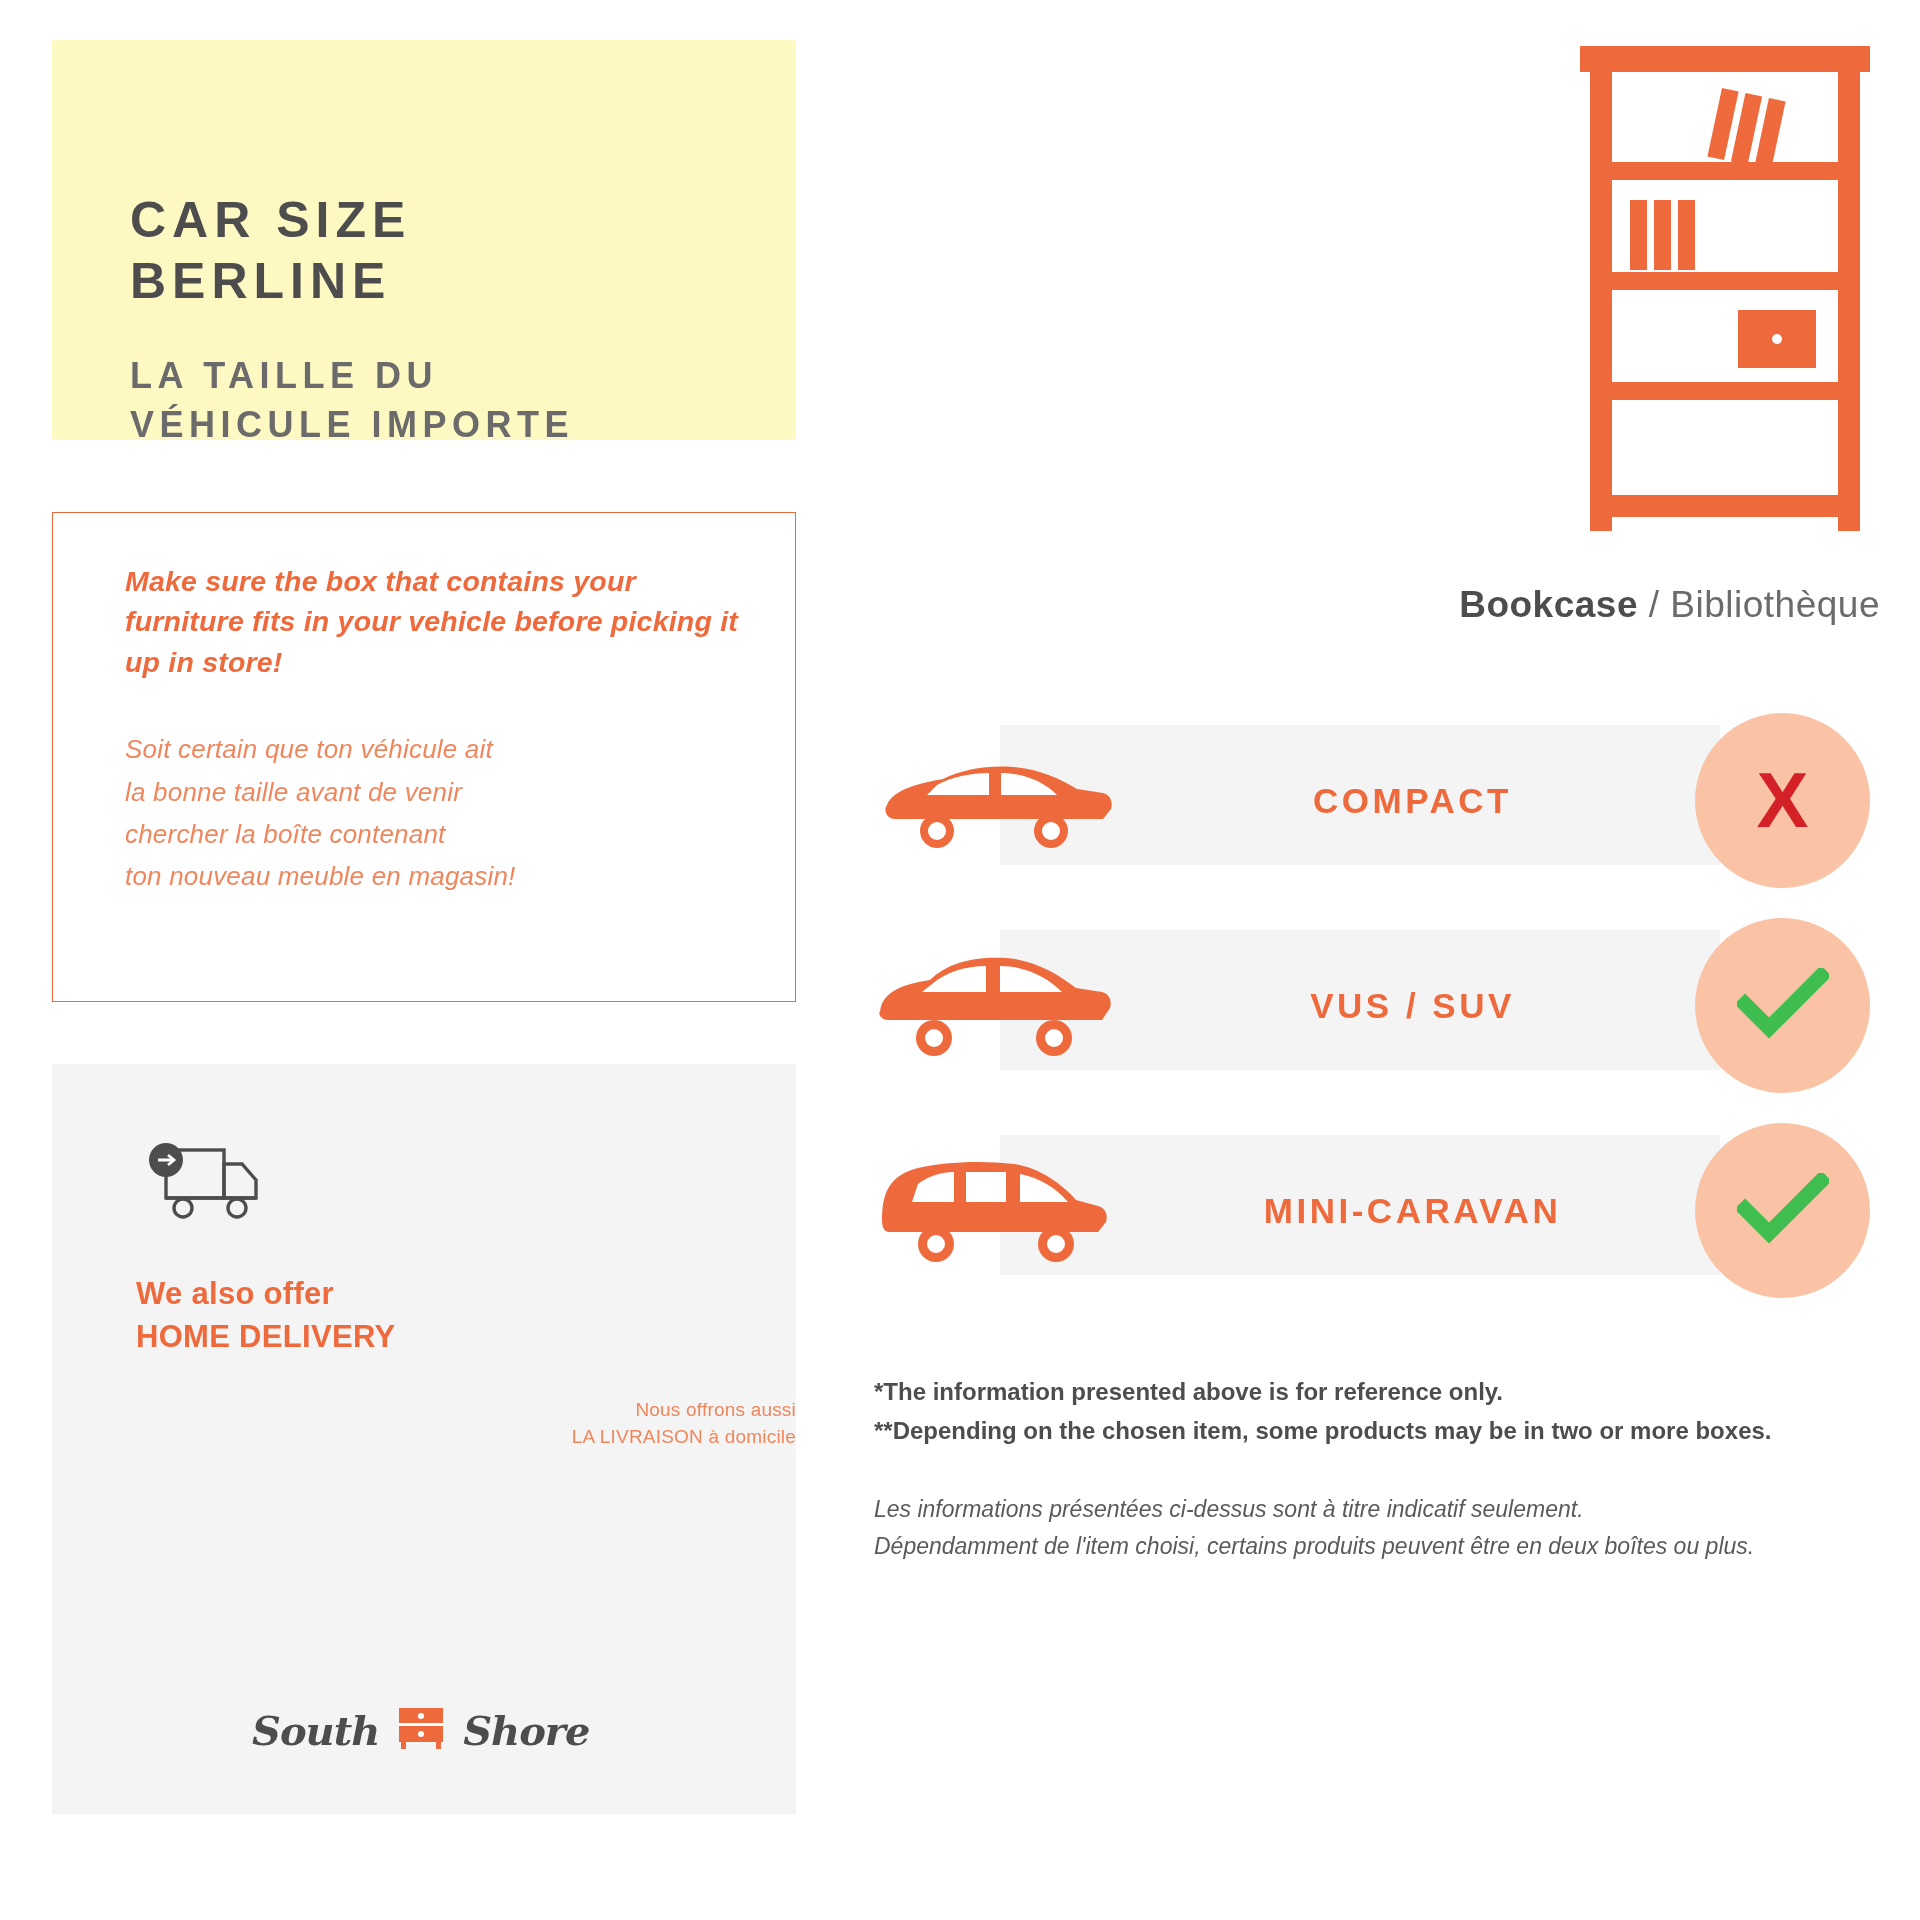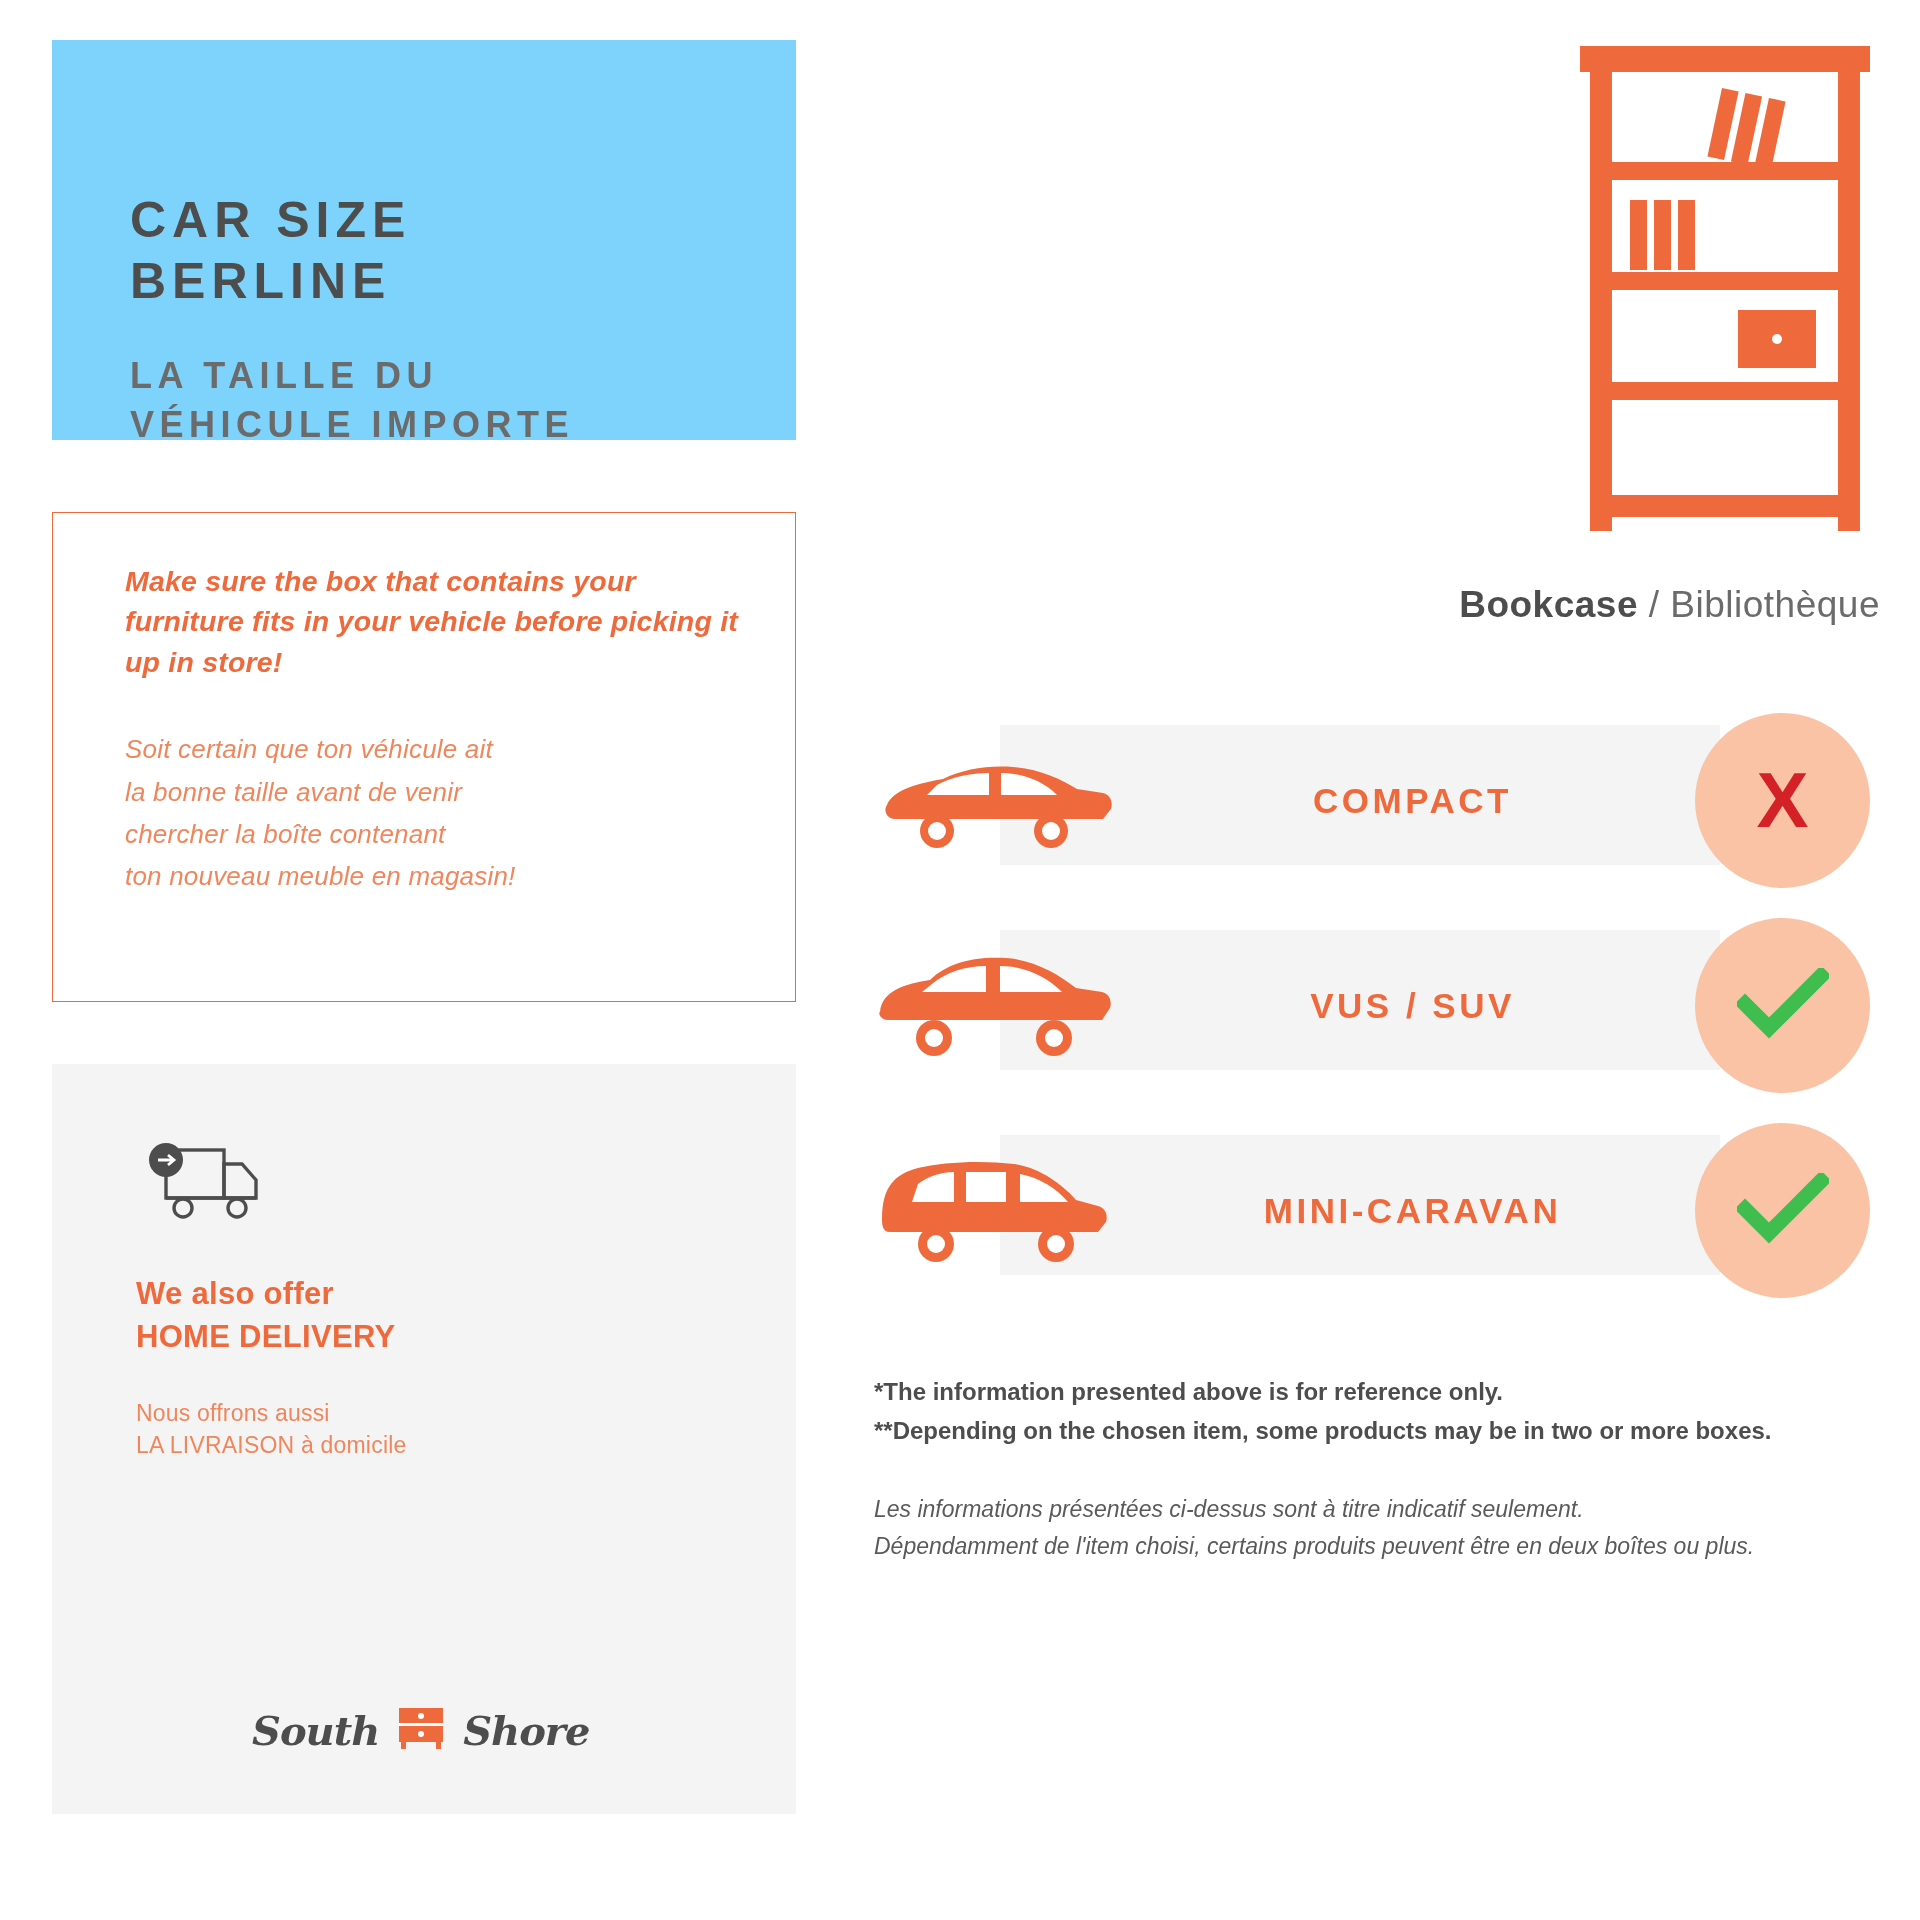--- a/index.html
+++ b/index.html
@@ -23,21 +23,21 @@
 
   
   .left-col {
     position: absolute;
     left: 52px;
     top: 40px;
     width: 744px;
   }
 
   .title-box {
-    background: #7dd3fc;
+    background: #fef9c3;
     padding: 150px 0 60px 78px;
     height: 400px;
     box-sizing: border-box;
   }
   .title-en {
     font-size: 50px;
     font-weight: bold;
     letter-spacing: 6px;
     color: #4d4d4d;
     line-height: 1.22;
@@ -89,25 +89,26 @@
   .delivery-en {
     color: #ee6a3c;
     font-size: 31px;
     font-weight: bold;
     line-height: 1.4;
     margin: 0;
     letter-spacing: 0.3px;
   }
   .delivery-fr {
     color: #f0865c;
-    font-size: 23px;
+    font-size: 19px;
     line-height: 1.42;
     margin: 38px 0 0 0;
     letter-spacing: 0.2px;
     font-weight: 300;
+    text-align: right;
   }
   .logo {
     position: absolute;
     left: 200px;
     bottom: 58px;
     display: flex;
     align-items: center;
     gap: 16px;
   }
   .logo-word {

